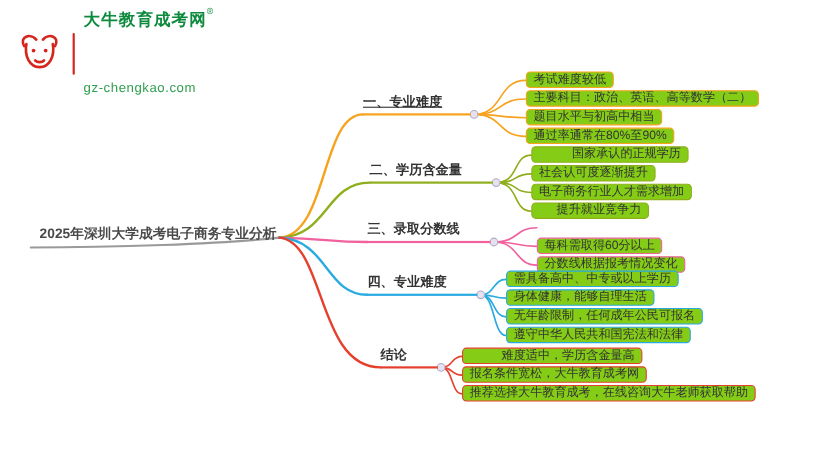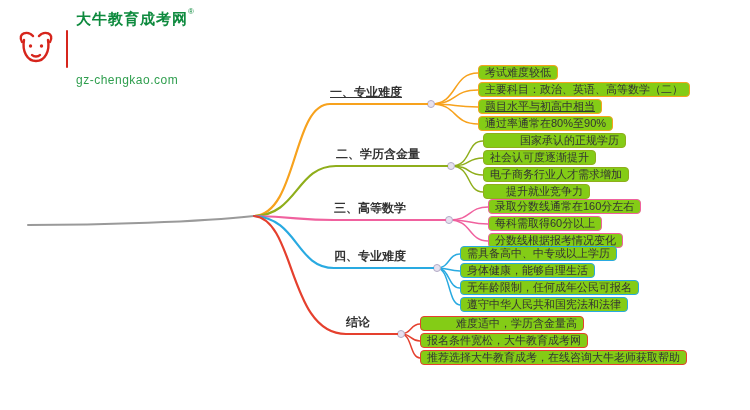--- a/index.html
+++ b/index.html
@@ -23,21 +23,21 @@
           font-size:12px;font-weight:600;color:#333;white-space:nowrap;z-index:2;cursor:pointer;}
   .bl-0{left:330px;top:85px;width:98px;}
   .bl-1{left:336px;top:147px;width:112px;}
   .bl-2{left:334px;top:201px;width:112px;}
   .bl-3{left:334px;top:249px;width:100px;}
   .bl-4{left:346px;top:315px;width:52px;}
 
   
   .leaf{position:absolute;background:#84cc16;border:1.5px solid #999;border-radius:4px;
         font-size:11px;line-height:11px;padding:1px 6px;color:#333;white-space:nowrap;z-index:2;cursor:pointer;}
-  .lf-0-0{left:478px;top:65px;}  .lf-0-1{left:478px;top:82px;text-align:right;}  .lf-0-2{left:478px;top:99px;text-decoration:underline;}  .lf-0-3{left:478px;top:116px;}
+  .lf-0-0{left:478px;top:65px;}  .lf-0-1{left:478px;top:82px;text-align:right;}  .lf-0-2{left:478px;top:99px;}  .lf-0-3{left:478px;top:116px;}
   .lf-1-0{left:483px;top:133px;padding-left:36px;} .lf-1-1{left:483px;top:150px;} .lf-1-2{left:483px;top:167px;} .lf-1-3{left:483px;top:184px;}
   .lf-2-0{left:488px;top:199px;} .lf-2-1{left:488px;top:216px;} .lf-2-2{left:488px;top:233px;}
   .lf-3-0{left:460px;top:246px;} .lf-3-1{left:460px;top:263px;} .lf-3-2{left:460px;top:280px;} .lf-3-3{left:460px;top:297px;}
   .lf-4-0{left:420px;top:316px;padding-left:35px;} .lf-4-1{left:420px;top:333px;} .lf-4-2{left:420px;top:350px;}
 
   
   .wires{position:absolute;left:0;top:0;z-index:1;pointer-events:none;}
   .wires path{fill:none;stroke-linecap:round;}
   .main-curve{stroke-width:2.2;}
   .leaf-curve{stroke-width:1.5;}
@@ -109,38 +109,38 @@
     </svg>
     <div class="logo-sep"></div>
     <div class="logo-text">
       <div class="site-name" style="color: rgb(14, 138, 62);">
         <span>大牛教育成考网</span><sup>®</sup>
       </div>
       <div class="site-url" style="color: rgb(47, 158, 78);">gz-chengkao.com</div>
     </div>
   </div>
 
+  <div class="central">2025年深圳大学成考电子商务专业分析</div>
 
   <div class="blabel bl-0" style="border-bottom-color: rgb(247, 162, 29); text-decoration: underline;">一、专业难度</div>
   <div class="blabel bl-1" style="border-bottom-color: rgb(143, 174, 27);">二、学历含金量</div>
-  <div class="blabel bl-2" style="border-bottom-color: rgb(240, 97, 158);">三、高等数学</div>
+  <div class="blabel bl-2" style="border-bottom-color: rgb(240, 97, 158);">三、录取分数线</div>
   <div class="blabel bl-3" style="border-bottom-color: rgb(41, 170, 225);">四、专业难度</div>
   <div class="blabel bl-4" style="border-bottom-color: rgb(229, 64, 46);">结论</div>
 
   <div class="leaf lf-0-0" style="border-color: rgb(247, 162, 29);">考试难度较低</div>
   <div class="leaf lf-0-1" style="border-color: rgb(247, 162, 29);">主要科目：政治、英语、高等数学（二）</div>
   <div class="leaf lf-0-2" style="border-color: rgb(247, 162, 29);">题目水平与初高中相当</div>
   <div class="leaf lf-0-3" style="border-color: rgb(247, 162, 29);">通过率通常在80%至90%</div>
 
   <div class="leaf lf-1-0" style="border-color: rgb(143, 174, 27);">国家承认的正规学历</div>
   <div class="leaf lf-1-1" style="border-color: rgb(143, 174, 27);">社会认可度逐渐提升</div>
   <div class="leaf lf-1-2" style="border-color: rgb(143, 174, 27);">电子商务行业人才需求增加</div>
   <div class="leaf lf-1-3" style="border-color: rgb(143, 174, 27); padding-left: 22px;">提升就业竞争力</div>
 
-  <div class="leaf lf-2-0" style="border-color: rgb(240, 97, 158);">录取分数线通常在160分左右</div>
   <div class="leaf lf-2-1" style="border-color: rgb(240, 97, 158);">每科需取得60分以上</div>
   <div class="leaf lf-2-2" style="border-color: rgb(240, 97, 158);">分数线根据报考情况变化</div>
 
   <div class="leaf lf-3-0" style="border-color: rgb(41, 170, 225);">需具备高中、中专或以上学历</div>
   <div class="leaf lf-3-1" style="border-color: rgb(41, 170, 225);">身体健康，能够自理生活</div>
   <div class="leaf lf-3-2" style="border-color: rgb(41, 170, 225);">无年龄限制，任何成年公民可报名</div>
   <div class="leaf lf-3-3" style="border-color: rgb(41, 170, 225);">遵守中华人民共和国宪法和法律</div>
 
   <div class="leaf lf-4-0" style="border-color: rgb(229, 64, 46);">难度适中，学历含金量高</div>
   <div class="leaf lf-4-1" style="border-color: rgb(229, 64, 46);">报名条件宽松，大牛教育成考网</div>

